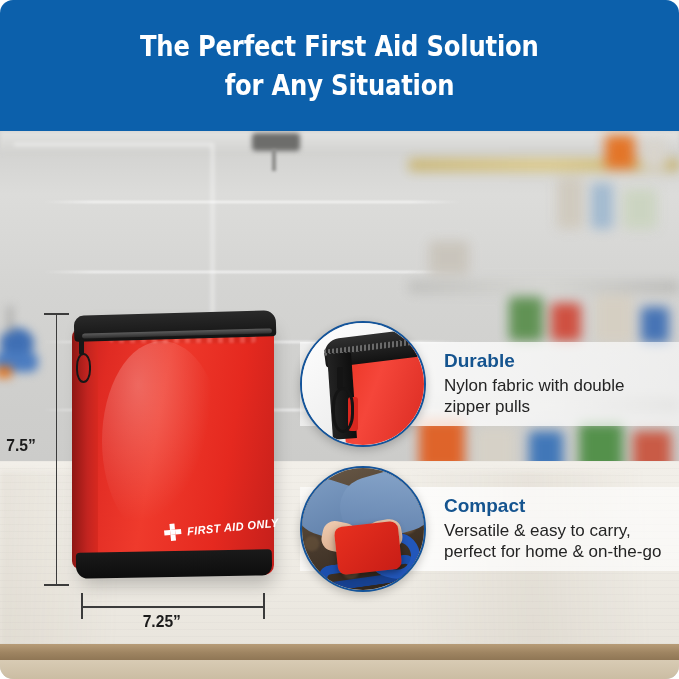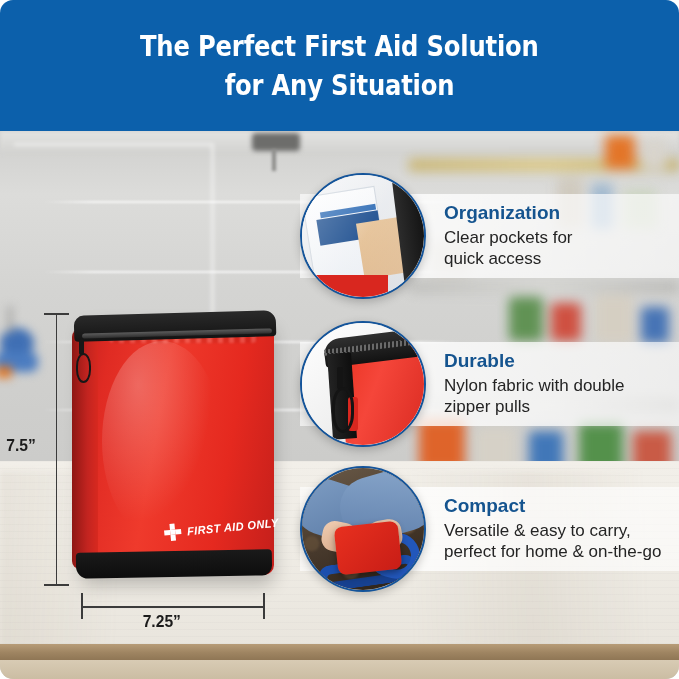--- a/index.html
+++ b/index.html
@@ -424,38 +424,20 @@
           <i style="left:0;top:5.7px"></i>
           <i style="left:5.7px;top:5.7px"></i>
           <i style="left:11.4px;top:5.7px"></i>
           <i style="left:5.7px;top:11.4px"></i>
           <i style="left:0;top:0;background:transparent"></i>
         </span>
         <span class="brand-text">FIRST AID ONLY</span>
       </div>
     </div>
 
-    <div class="feature" style="top:41px">
-      <div class="feat-band"></div>
-      <div class="circle">
-        <div class="c1-bg"></div>
-        <div class="c1-pack"></div>
-        <div class="c1-label2"></div>
-        <div class="c1-label"></div>
-        <div class="c1-tan"></div>
-        <div class="c1-clear"></div>
-        <div class="c1-blk"></div>
-        <div class="c1-red"></div>
-      </div>
-      <div class="feat-text">
-        <div class="feat-title">Organization</div>
-        <div class="feat-desc">Clear pockets for
-quick access</div>
-      </div>
-    </div>
 
     <div class="feature" style="top:334px">
       <div class="feat-band"></div>
       <div class="circle">
         <div class="c3-bg"></div>
         <div class="c3-gravel"></div>
         <div class="c3-blue1"></div>
         <div class="c3-blue2"></div>
         <div class="c3-sleeve-l"></div>
         <div class="c3-sleeve-r"></div>

